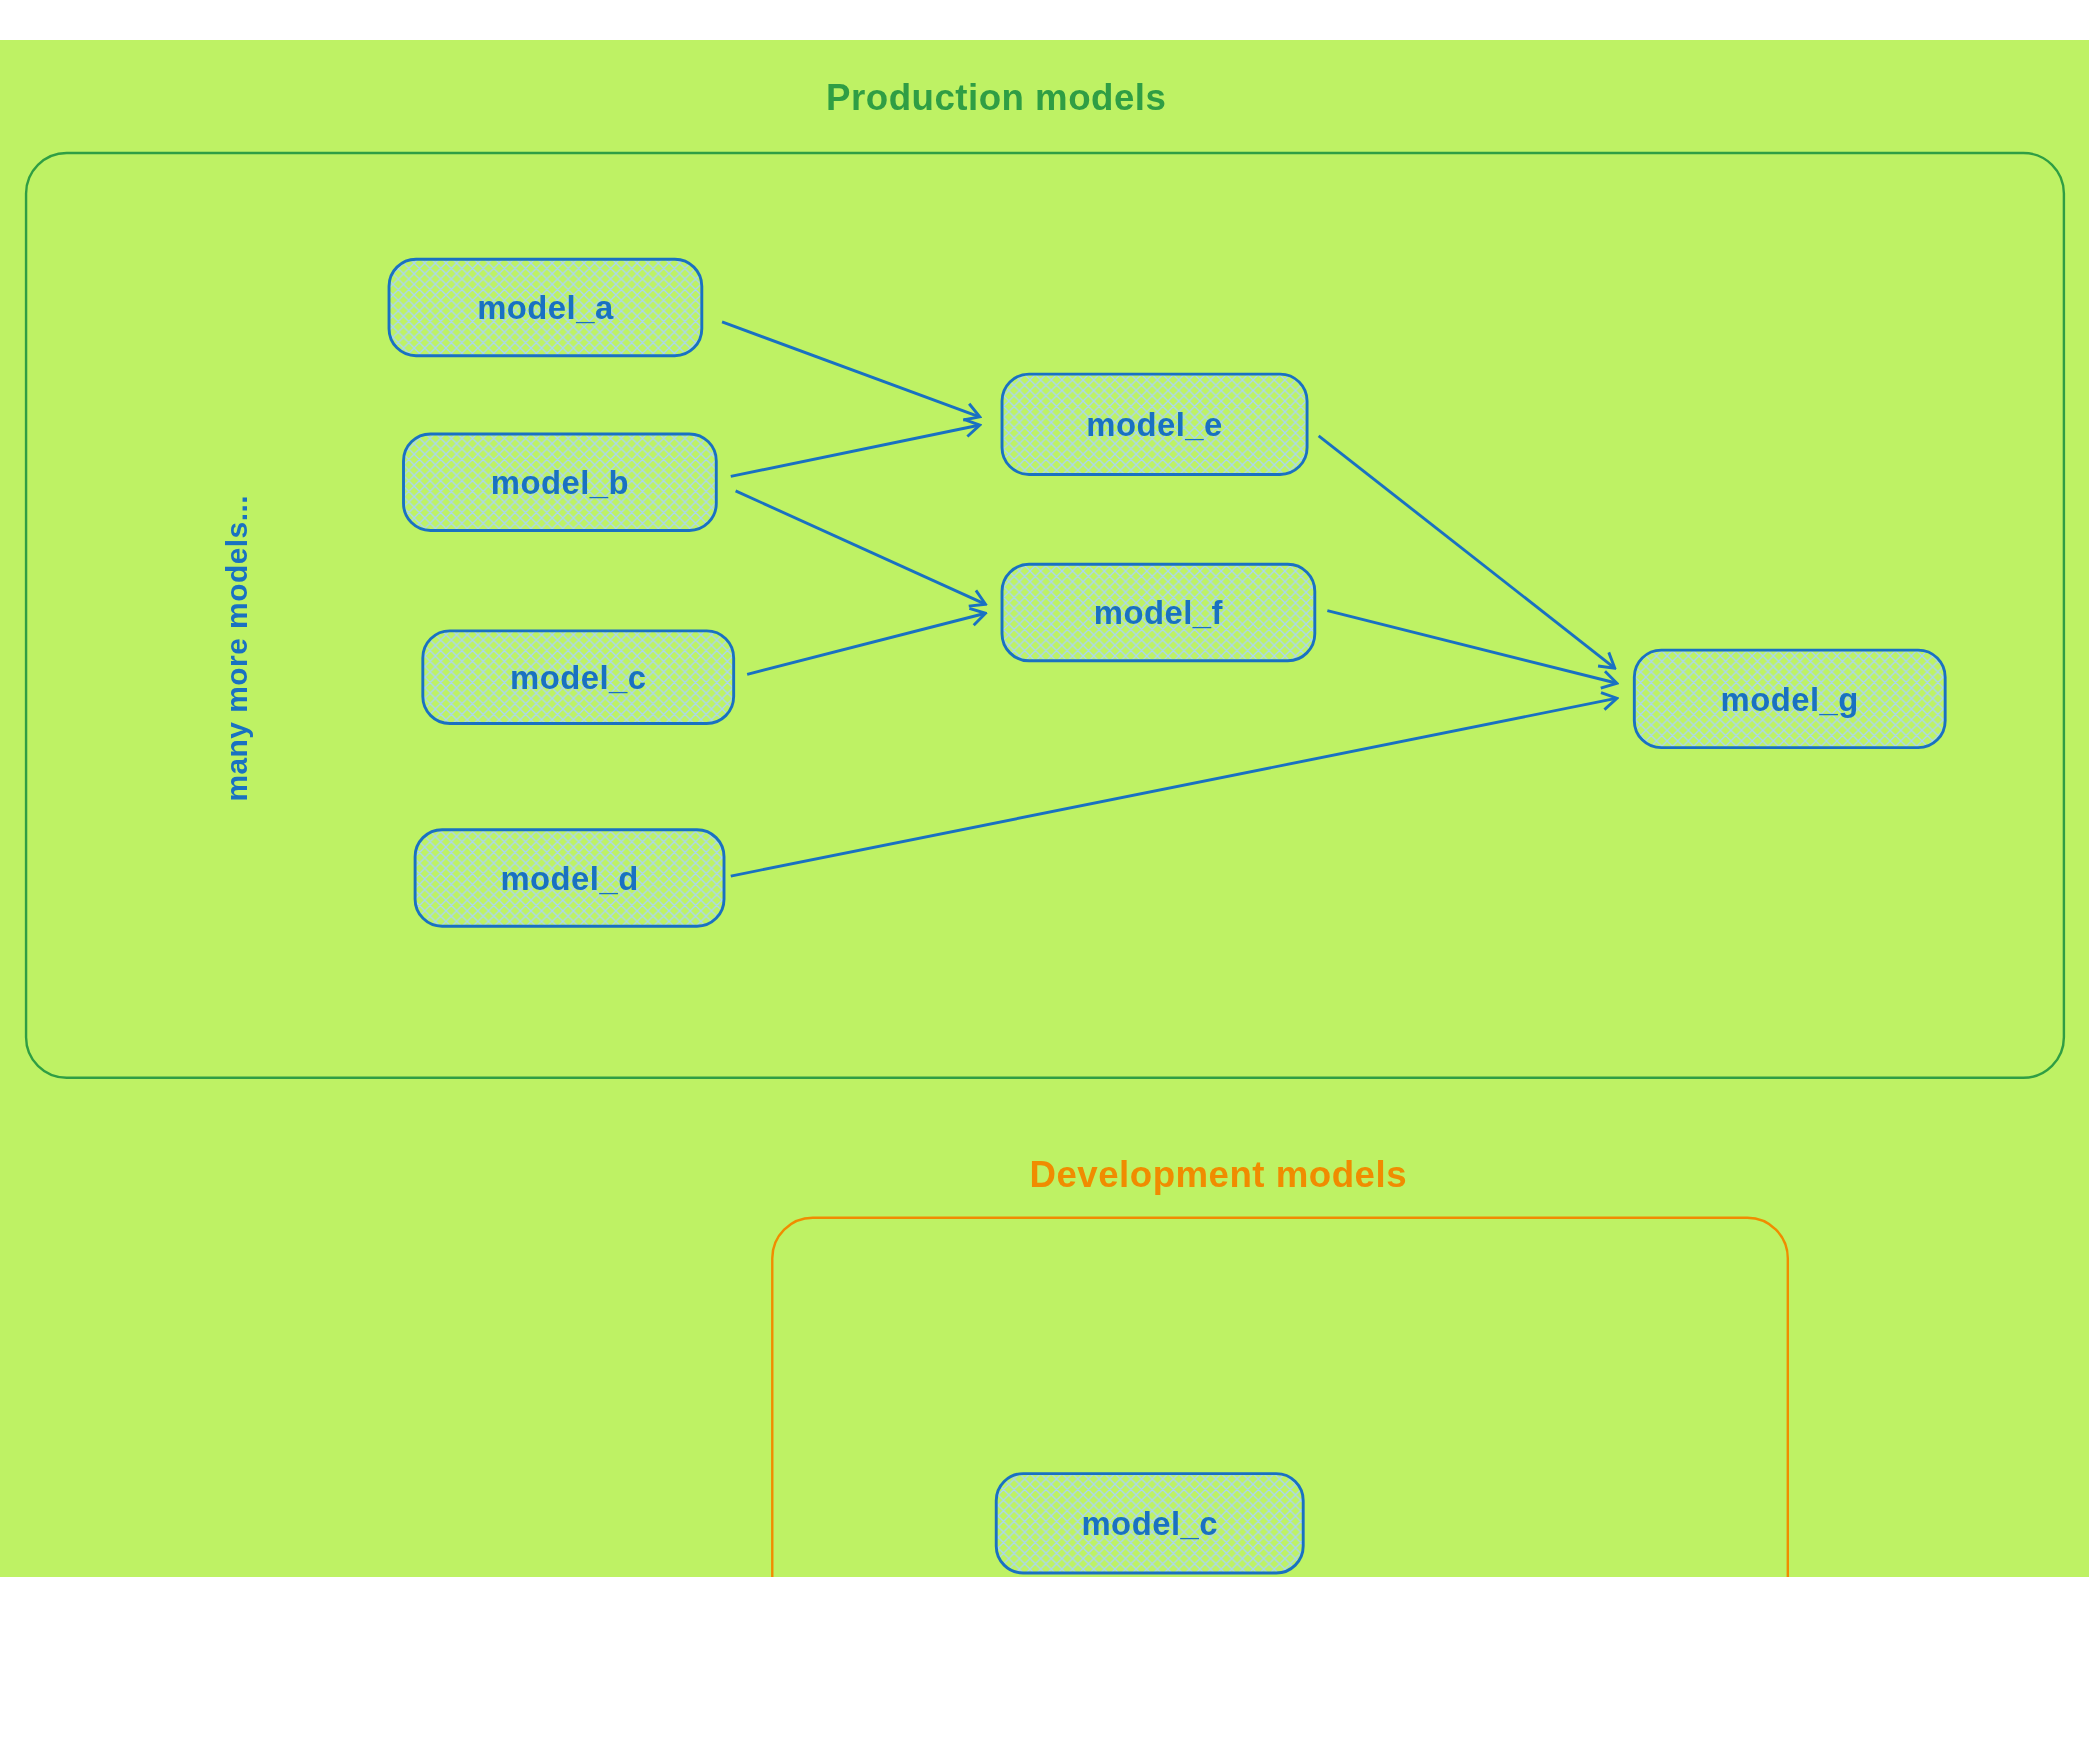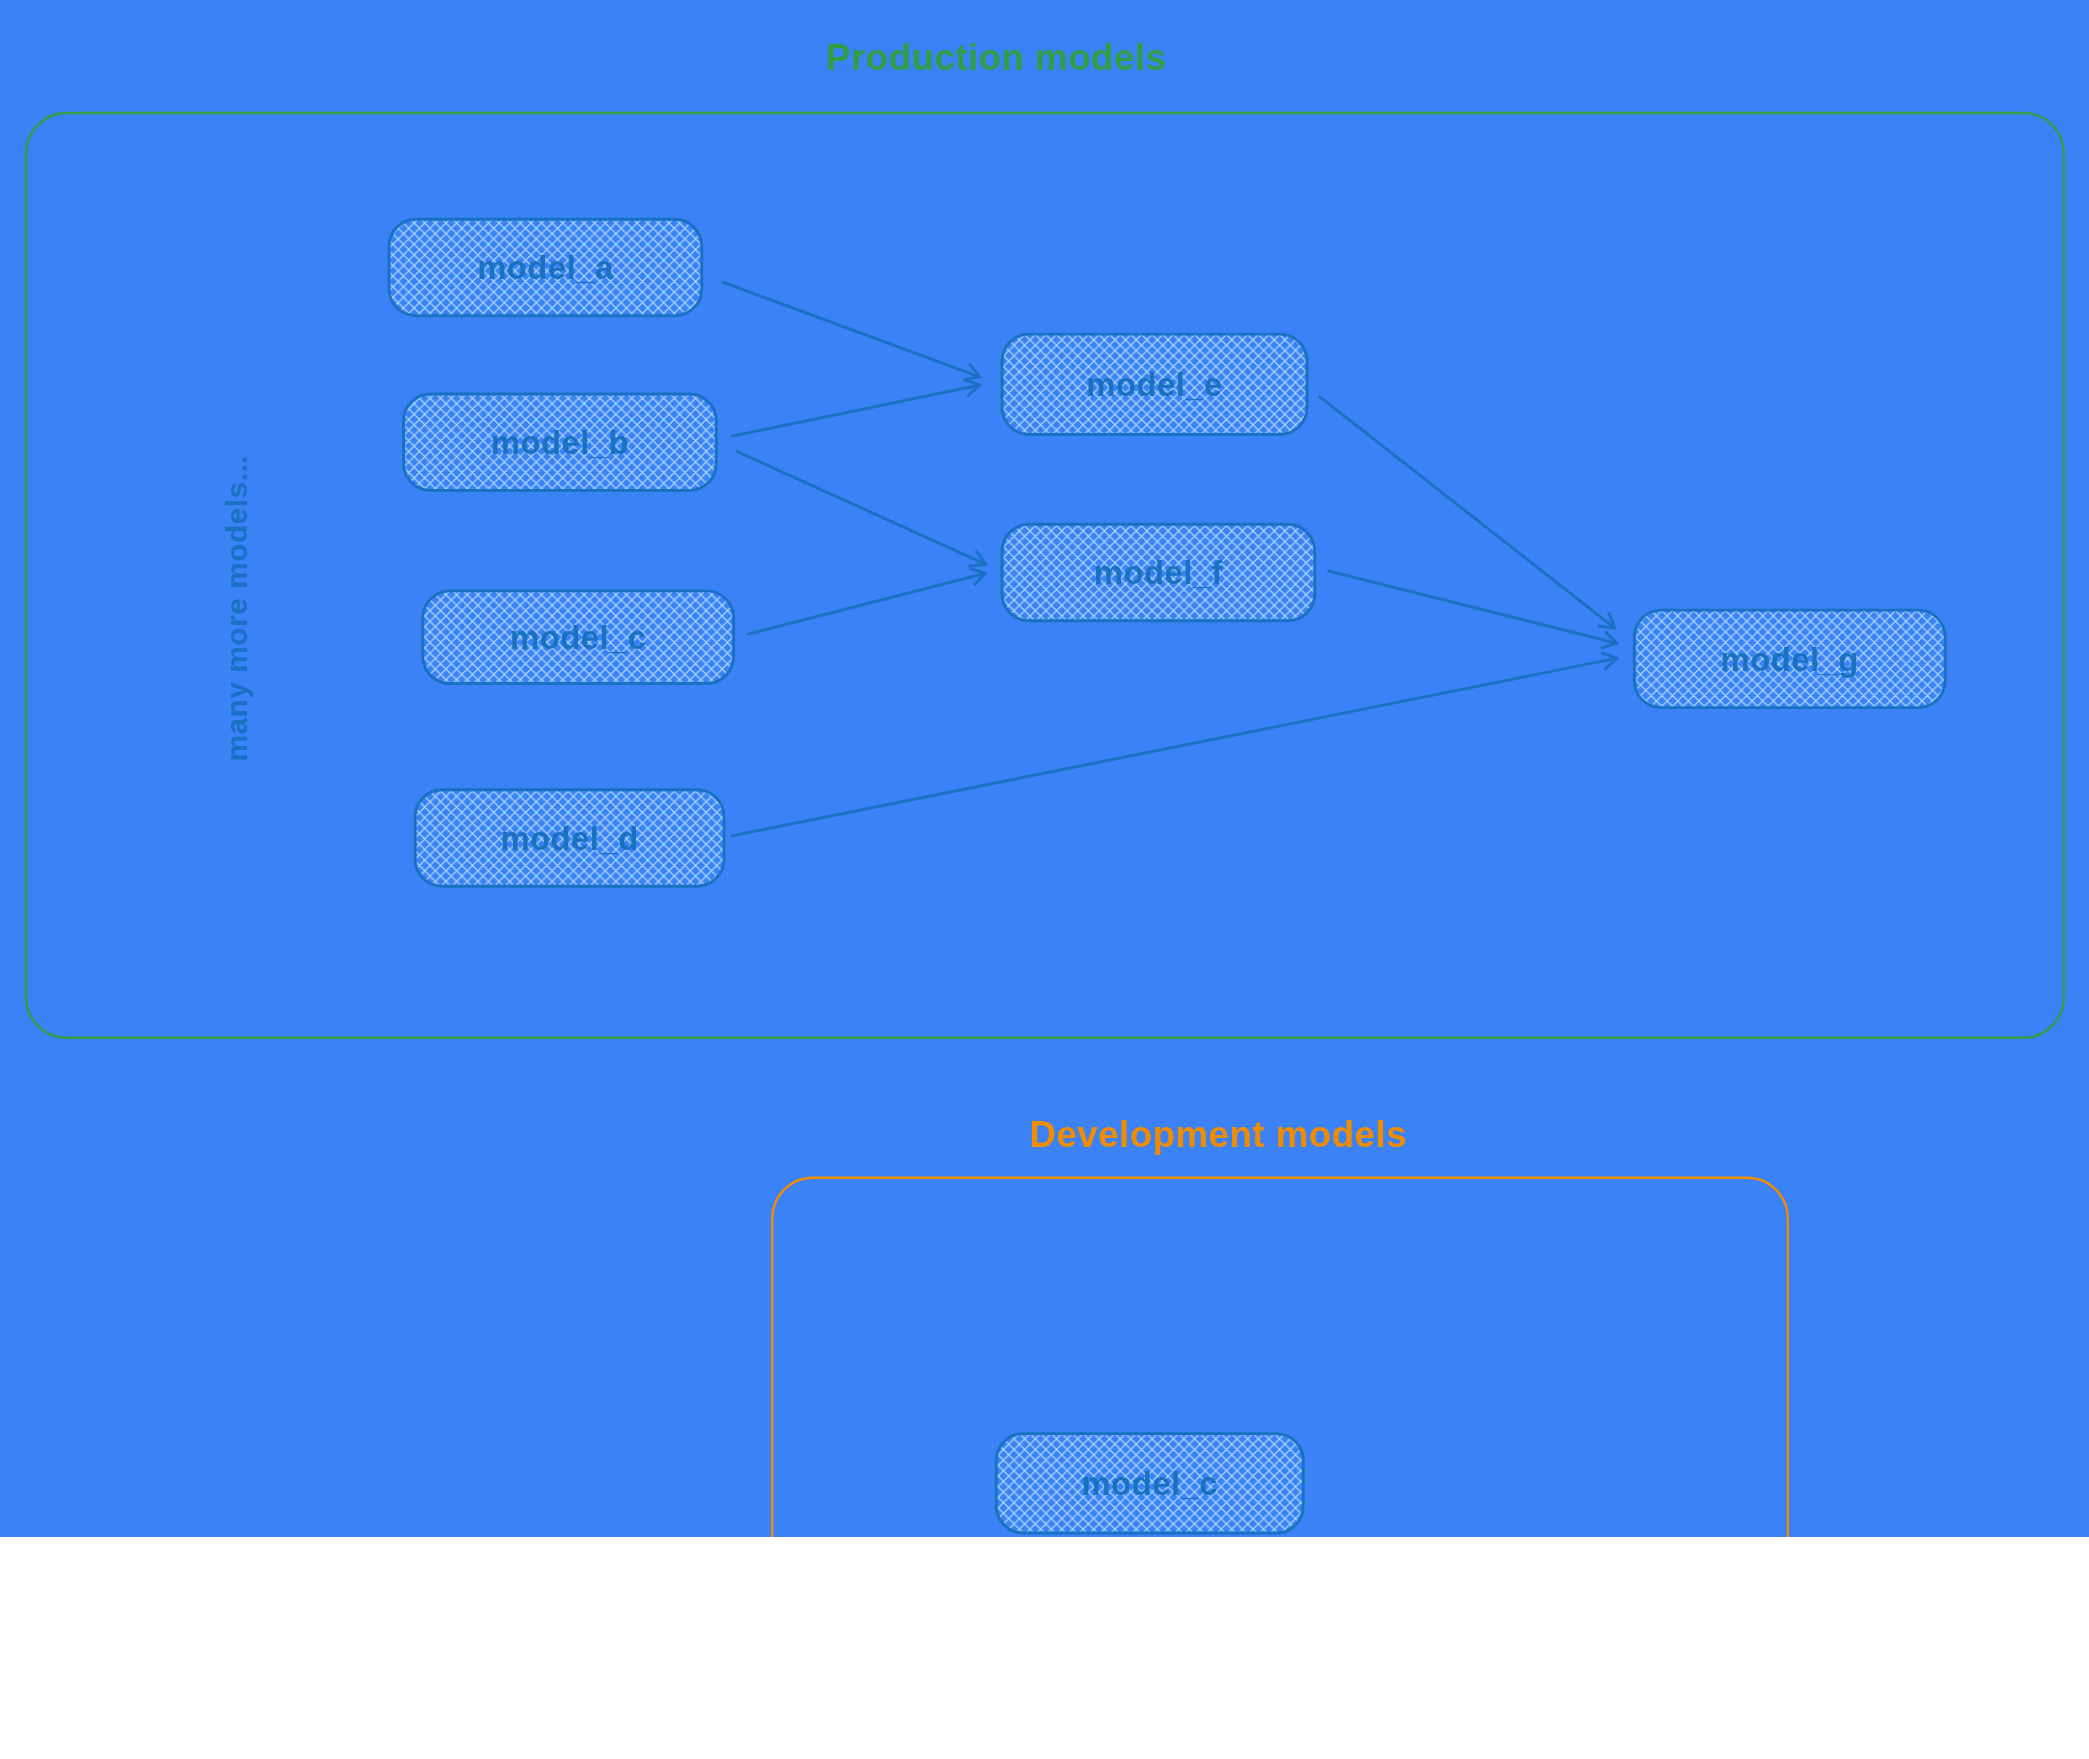--- a/index.html
+++ b/index.html
@@ -4,22 +4,23 @@
 <style>
   html, body {
     margin: 0;
     padding: 0;
     background: #ffffff;
   }
   .canvas-wrap {
     position: relative;
     width: 2089px;
     height: 1537px;
-    background: #3b82f6;
+    background: #bef264;
     font-family: "Liberation Sans", sans-serif;
+    margin-top: 40px;
   }
   svg { display: block; }
   text {
     font-family: "Liberation Sans", sans-serif;
     letter-spacing: 0.5px;
   }
   .node-label {
     font-size: 34px;
     font-weight: bold;
   }

